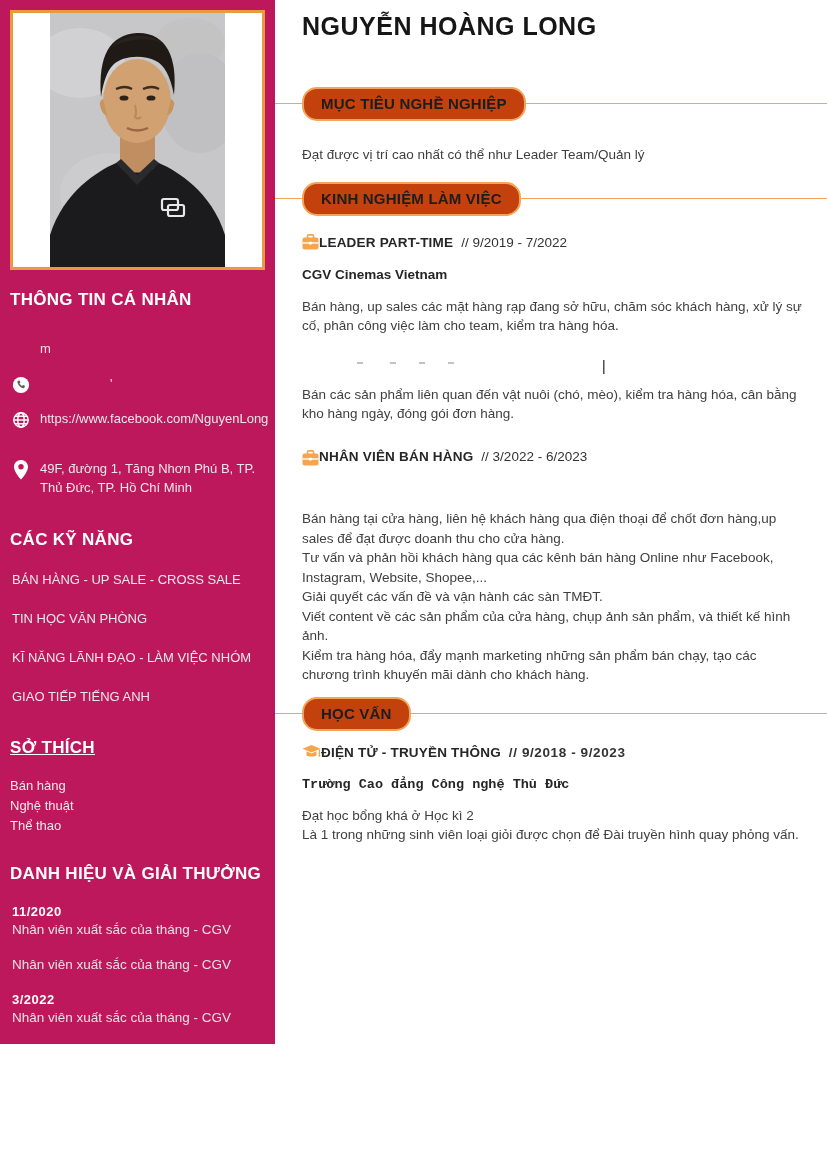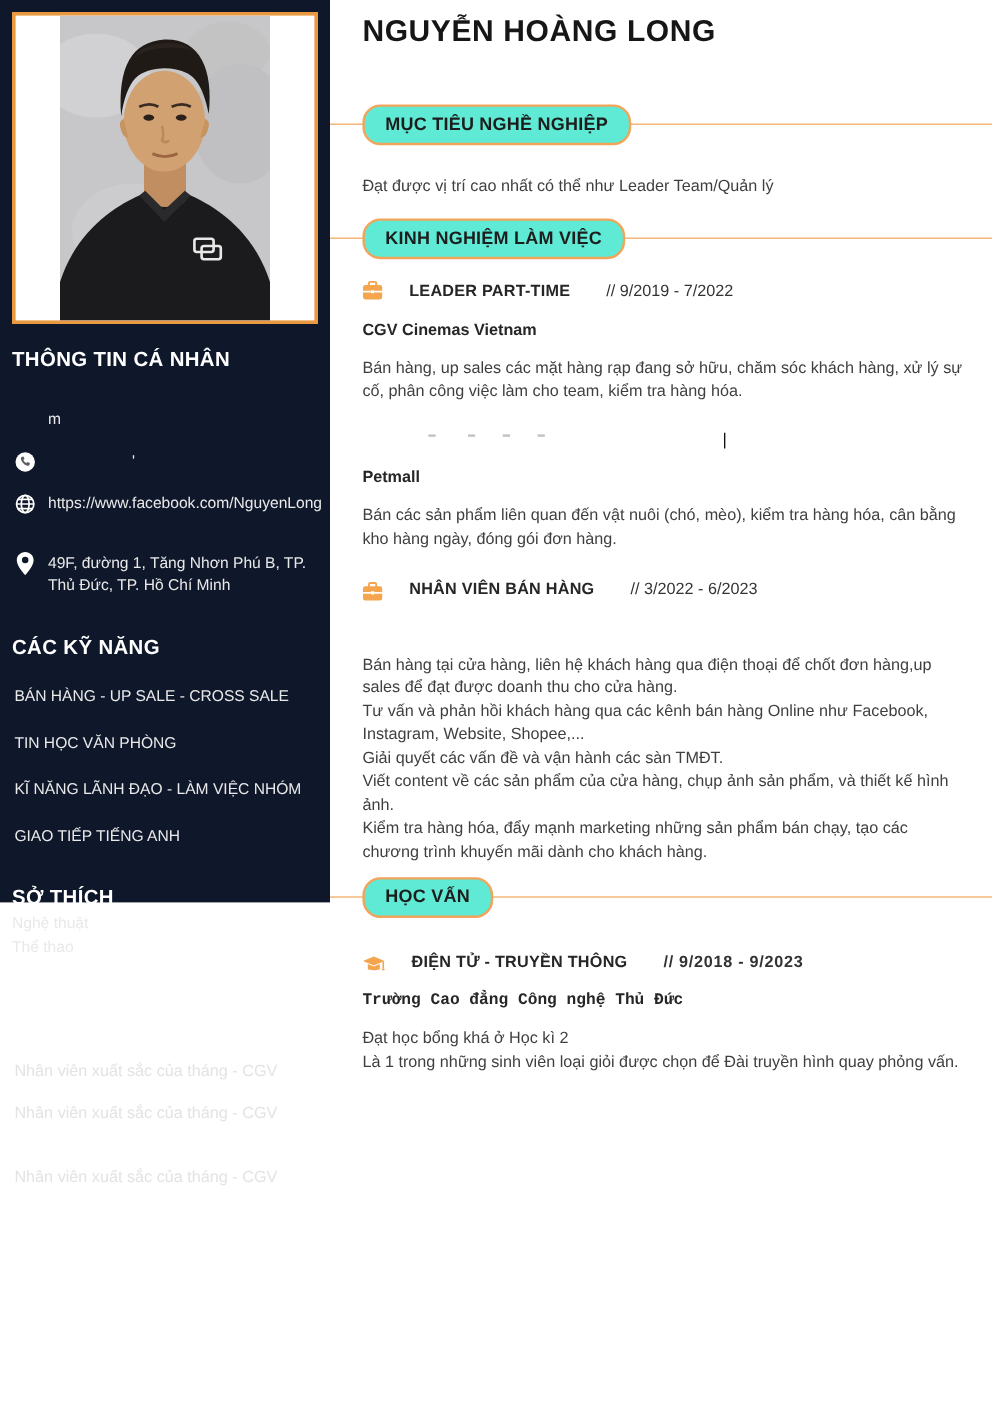--- a/index.html
+++ b/index.html
@@ -1,44 +1,44 @@
 <!DOCTYPE html>
 <html><head>
 <meta charset="utf-8">
 <style>
   * { margin:0; padding:0; box-sizing:border-box; }
   html,body { width:827px; height:1170px; background:#ffffff; overflow:hidden;
               font-family:"Liberation Sans", sans-serif; }
   .page { position:relative; width:827px; height:1170px; background:#fff; }
 
   
-  .sidebar { position:absolute; left:0; top:0; width:275px; height:752px; background:#0f172a; }
+  .sidebar { position:absolute; left:0; top:0; width:275px; height:1044px; background:#be185d; }
   .photo-frame { position:absolute; left:10px; top:10px; width:255px; height:260px;
                  border:3px solid #E9993F; background:#fff; display:flex; justify-content:center; }
   .photo-frame svg { height:100%; }
   .sb-h2 { color:#ffffff; font-weight:bold; font-size:17px; letter-spacing:.3px; margin:0 0 0 10px; }
   .sb-text { color:#E9E9E9; font-size:13px; line-height:19px; }
   .contact-row { position:relative; margin:16px 0 0 12px; padding-left:28px; min-height:18px; }
   .contact-row .cicon { position:absolute; left:0; top:0; width:18px; height:22px; }
   .skill-item { margin:20px 0 0 12px; }
   .hobby-item { margin:1px 0 0 10px; }
   .award { margin:20px 12px 0 12px; }
   .award-date { color:#fff; font-weight:bold; font-size:13px; letter-spacing:.5px; }
   .award-text { color:#E3E3E3; font-size:13.5px; margin-top:3px; }
 
   
   .main { position:absolute; left:275px; top:0; right:0; }
   .name { margin:12px 0 0 27px; font-size:25px; font-weight:bold; letter-spacing:.5px; color:#161616; }
   .sec-header { position:relative; height:33px; }
   .sec-line { position:absolute; left:0; right:0; top:16px; height:1px; background:#F2A45B; }
-  .sec-pill { position:absolute; left:27px; top:0; background:#5eead4; border:2px solid #F2A45B;
+  .sec-pill { position:absolute; left:27px; top:0; background:#c2410c; border:2px solid #F2A45B;
               border-radius:15px; padding:6px 17px 7px; font-size:15px; font-weight:bold;
               color:#1d1d1d; letter-spacing:.2px; white-space:nowrap; }
   .content { padding:0 20px 0 27px; color:#3F3F3F; font-size:13.5px; line-height:19.5px; }
-  .job-row { display:flex; align-items:center; gap:22px; }
+  .job-row { display:flex; align-items:center; gap:0; }
   .job-row .jicon { width:17px; height:16px; flex:0 0 auto; }
   .job-title { font-weight:bold; color:#262626; font-size:13.5px; letter-spacing:.2px; }
   .job-dates { color:#333; font-size:13.5px; margin-left:8px; }
   .job-dates.bold { font-weight:bold; letter-spacing:.6px; }
   .company { font-weight:bold; color:#262626; font-size:13.5px; }
   .redacted-row { position:relative; height:16px; }
   .redacted-row .dash { position:absolute; top:5px; width:6px; height:2px; background:#9a9a9a; opacity:.6; }
   .redacted-row .bar { position:absolute; left:300px; top:0; color:#111; font-size:14px; }
 </style>
 </head>
@@ -117,20 +117,21 @@
       <span class="sb-text">49F, đường 1, Tăng Nhơn Phú B, TP. Thủ Đức, TP. Hồ Chí Minh</span>
     </div>
 
     <h2 class="sb-h2" style="margin-top:33px;">CÁC KỸ NĂNG</h2>
     <div class="skill-item sb-text">BÁN HÀNG - UP SALE - CROSS SALE</div>
     <div class="skill-item sb-text">TIN HỌC VĂN PHÒNG</div>
     <div class="skill-item sb-text">KĨ NĂNG LÃNH ĐẠO - LÀM VIỆC NHÓM</div>
     <div class="skill-item sb-text">GIAO TIẾP TIẾNG ANH</div>
 
     <h2 class="sb-h2" style="margin-top:32px;text-decoration:underline;">SỞ THÍCH</h2>
+    <div class="hobby-item sb-text" style="margin-top:18px;">Bán hàng</div>
     <div class="hobby-item sb-text">Nghệ thuật</div>
     <div class="hobby-item sb-text">Thể thao</div>
 
     <h2 class="sb-h2" style="margin-top:29px;">DANH HIỆU VÀ GIẢI THƯỞNG</h2>
     <div class="award">
       <div class="award-date">11/2020</div>
       <div class="award-text">Nhân viên xuất sắc của tháng - CGV</div>
     </div>
     <div class="award">
       <div class="award-text">Nhân viên xuất sắc của tháng - CGV</div>
@@ -174,21 +175,20 @@
       <div class="company" style="margin-top:13px;">CGV Cinemas Vietnam</div>
       <div style="margin-top:12px;">Bán hàng, up sales các mặt hàng rạp đang sở hữu, chăm sóc khách hàng, xử lý sự cố, phân công việc làm cho team, kiểm tra hàng hóa.</div>
 
       <div class="redacted-row" style="margin-top:21px;">
         <span class="dash" style="left:55px;"></span>
         <span class="dash" style="left:88px;"></span>
         <span class="dash" style="left:117px;"></span>
         <span class="dash" style="left:146px;"></span>
         <span class="bar">|</span>
       </div>
-      <div class="company" style="margin-top:15px;">Petmall</div>
       <div style="margin-top:12px;">Bán các sản phẩm liên quan đến vật nuôi (chó, mèo), kiểm tra hàng hóa, cân bằng kho hàng ngày, đóng gói đơn hàng.</div>
 
       <div class="job-row" style="margin-top:23px;align-items:flex-end;">
         <svg class="jicon" viewBox="0 0 17 16">
           <rect x="0.5" y="3.5" width="16" height="12" rx="2" fill="#F4A54E"></rect>
           <rect x="5.5" y="0.9" width="6" height="4.6" rx="1" fill="none" stroke="#F4A54E" stroke-width="1.6"></rect>
           <line x1="0.5" y1="9" x2="7" y2="9" stroke="#ffffff" stroke-width="1.4"></line>
           <line x1="10" y1="9" x2="16.5" y2="9" stroke="#ffffff" stroke-width="1.4"></line>
           <rect x="7" y="7.8" width="3" height="2.6" rx="0.6" fill="#ffffff"></rect>
         </svg>
@@ -203,21 +203,21 @@
         <div>Kiểm tra hàng hóa, đẩy mạnh marketing những sản phẩm bán chạy, tạo các chương trình khuyến mãi dành cho khách hàng.</div>
       </div>
     </div>
 
     <div class="sec-header" style="margin-top:12px;">
       <div class="sec-line"></div>
       <div class="sec-pill">HỌC VẤN</div>
     </div>
 
     <div class="content">
-      <div class="job-row" style="margin-top:28px;align-items:flex-end;">
+      <div class="job-row" style="margin-top:13px;">
         <svg class="jicon" viewBox="0 0 19 15" style="width:19px;">
           <polygon points="9.5,0.5 18.5,4.3 9.5,8.1 0.5,4.3" fill="#F4A54E"></polygon>
           <path d="M4.5 6.8 v4 c0 1.6 10 1.6 10 0 v-4 l-5 2.1 Z" fill="#F4A54E"></path>
           <line x1="17.4" y1="4.8" x2="17.4" y2="10.5" stroke="#F4A54E" stroke-width="1.3"></line>
           <circle cx="17.4" cy="11.3" r="1" fill="#F4A54E"></circle>
         </svg>
         <span class="job-title">ĐIỆN TỬ - TRUYỀN THÔNG</span>
         <span class="job-dates bold">//  9/2018  -  9/2023</span>
       </div>
       <div class="company" style="margin-top:13px;font-family:Liberation Mono, monospace;">Trường Cao đẳng Công nghệ Thủ Đức</div>

